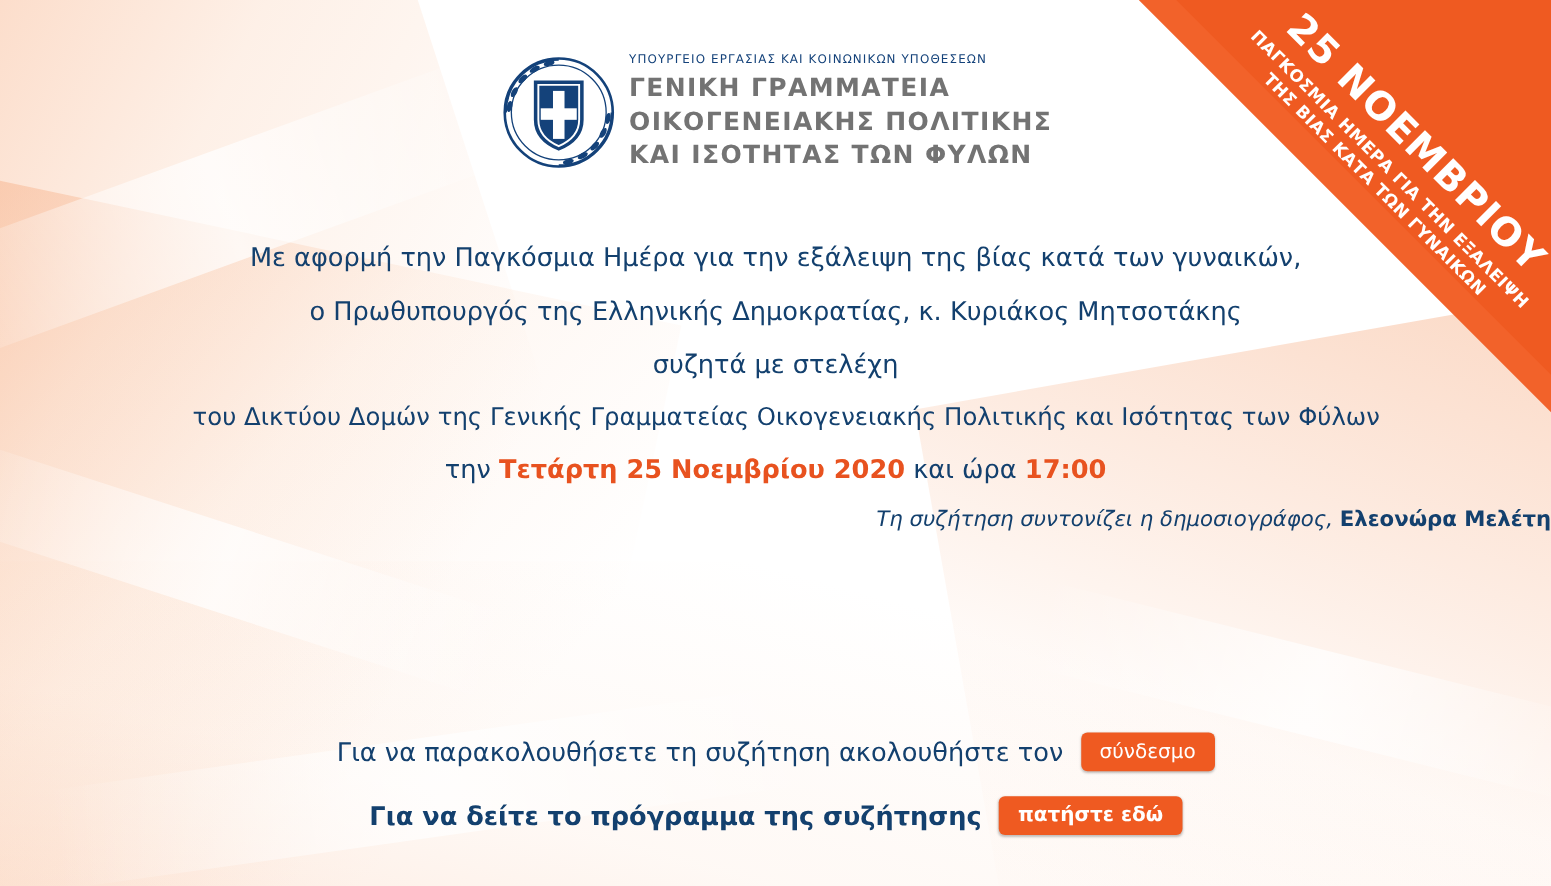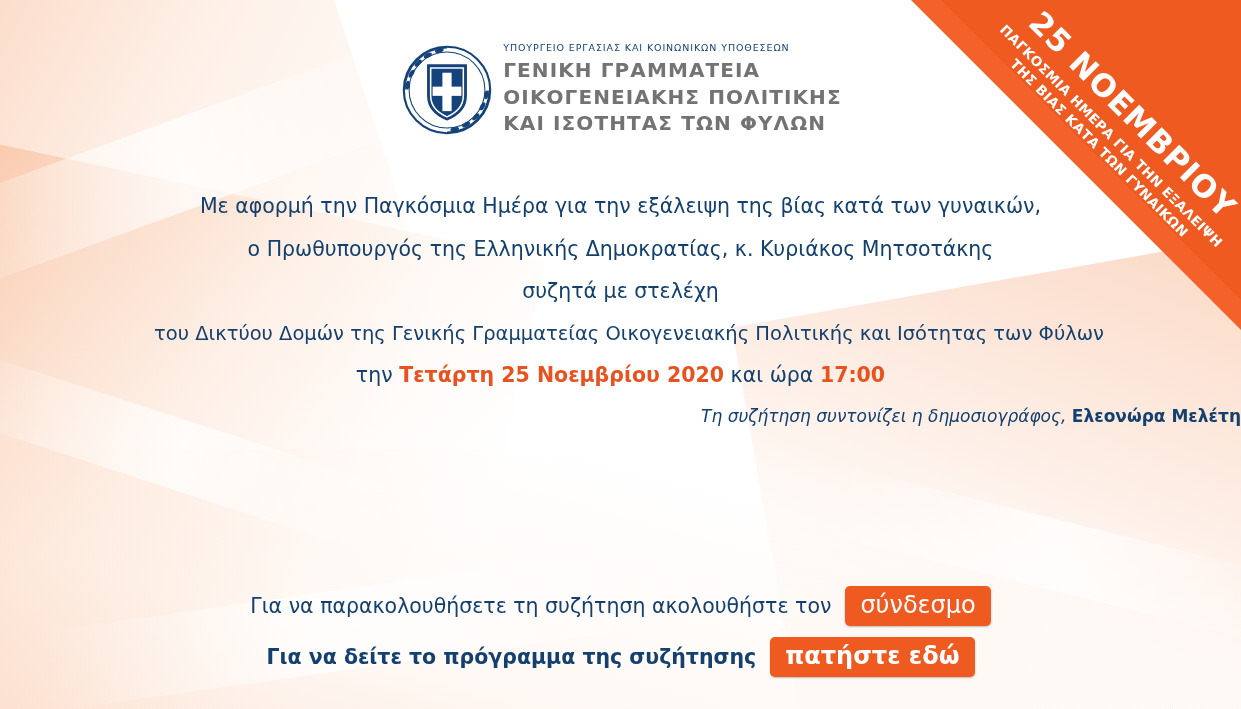--- a/index.html
+++ b/index.html
@@ -212,21 +212,21 @@
   .cta-row.second { top: 637px; font-weight: bold; }
   .cta-label {
     font-size: 20.5px;
     color: #13406e;
     white-space: nowrap;
   }
   .cta-btn {
     display: inline-block;
     background: #ef5a21;
     color: #ffffff;
-    font-size: 24px;
+    font-size: 16px;
     padding: 5px 15px 7px 15px;
     border-radius: 5px;
     box-shadow: 0 1px 2px rgba(0,0,0,0.25);
     white-space: nowrap;
     cursor: pointer;
     border: none;
     font-family: "DejaVu Sans", sans-serif;
   }
 </style>
 </head>

